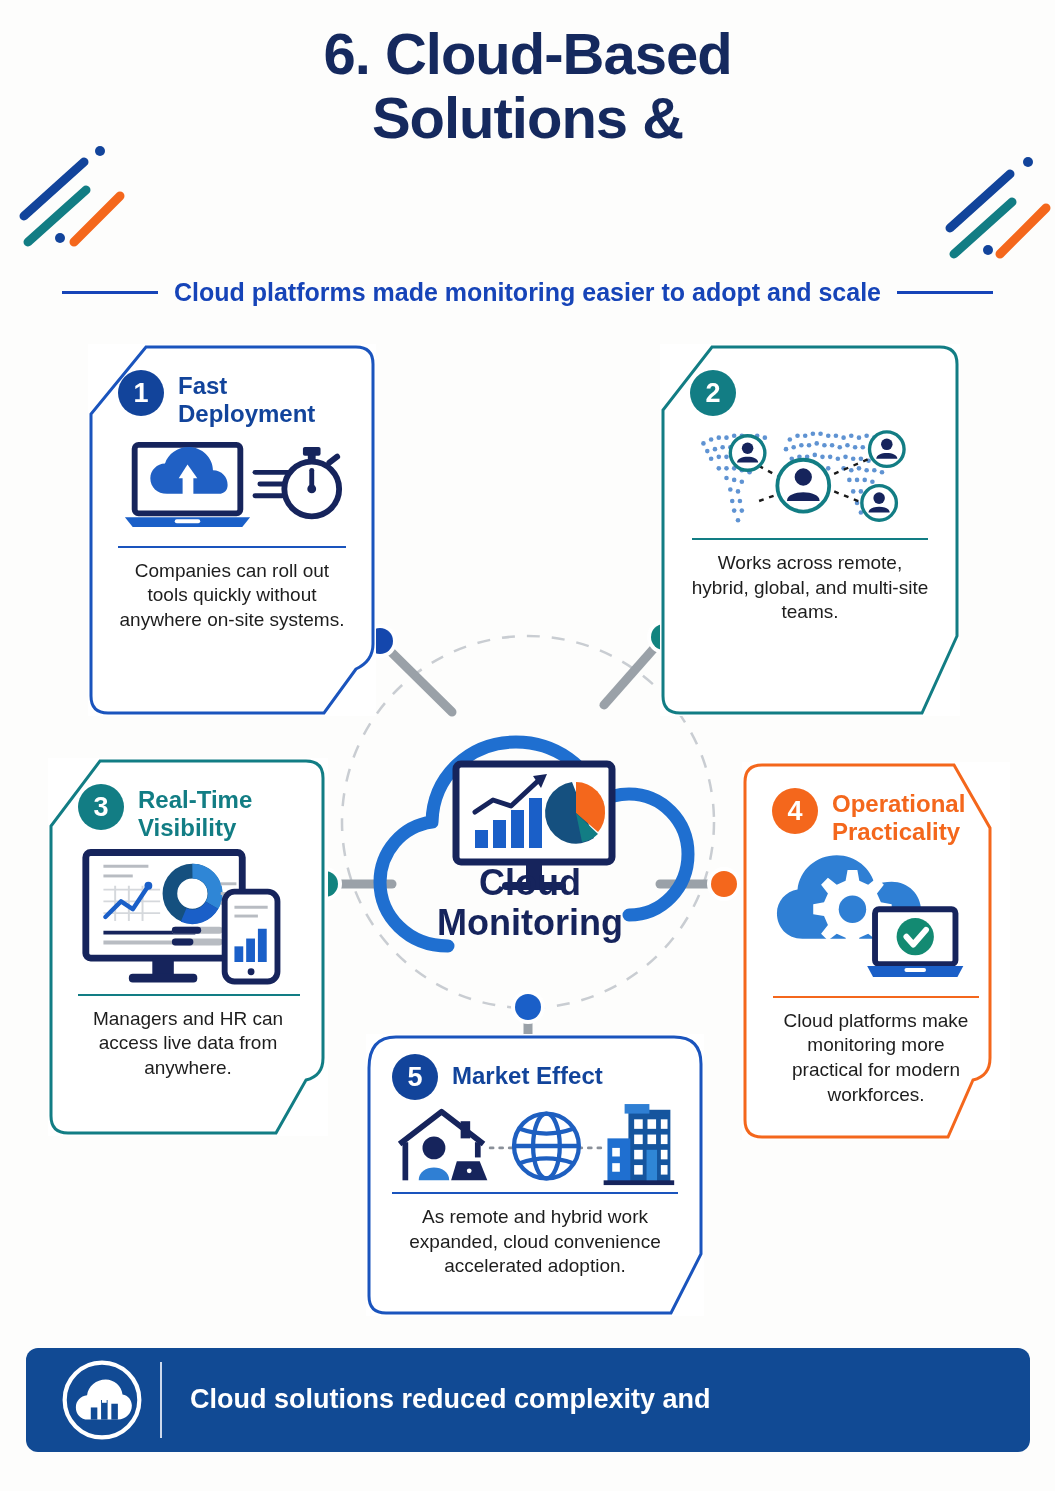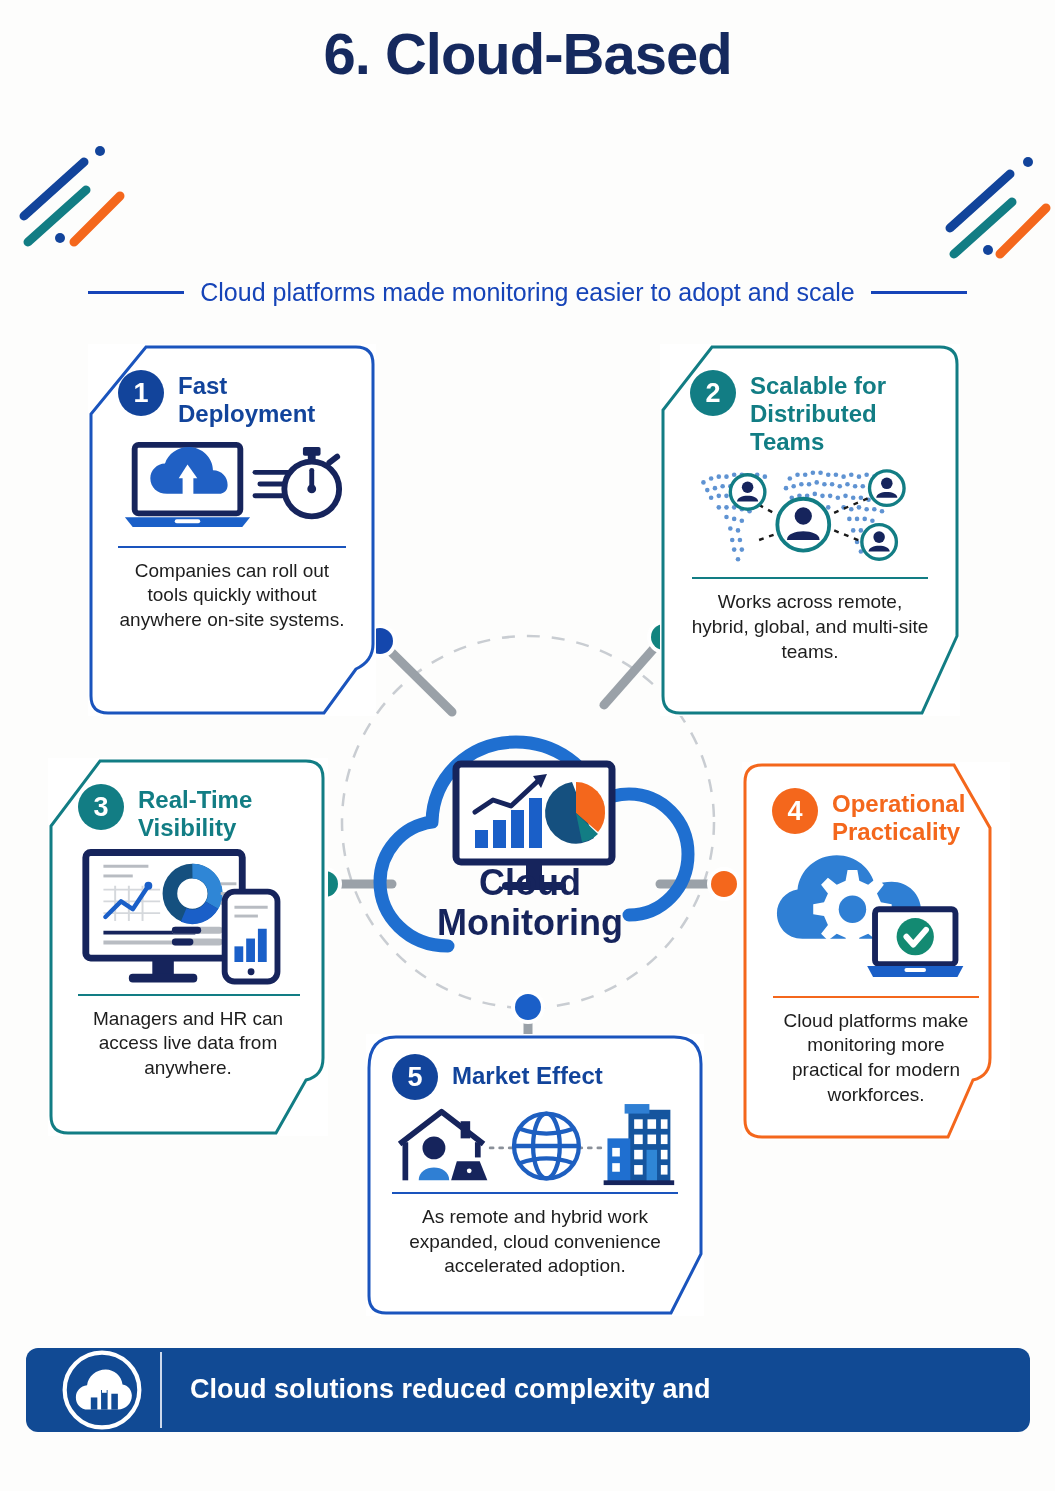--- a/index.html
+++ b/index.html
@@ -26,21 +26,21 @@
     line-height:1.10;
     letter-spacing:-1px;
   }
   .title span{display:block;}
   .sub-wrap{
     position:absolute;left:0;right:0;top:278px;
     display:flex;align-items:center;justify-content:center;gap:16px;
   }
   .sub-rule{width:96px;height:3px;background:#1644b8;}
   .subtitle{
-    color:#1644b8;font-weight:normal;font-size:25px;white-space:nowrap;
+    color:#1644b8;font-weight:bold;font-size:25px;white-space:nowrap;
   }
 
   
   .card{
     position:absolute;
     background:#ffffff;
     box-sizing:border-box;
   }
   .card .svgframe{position:absolute;inset:0;}
   .card .inner{position:absolute;inset:0;padding:26px 30px;box-sizing:border-box;}
@@ -76,21 +76,21 @@
     text-align:center;color:#16245c;font-weight:bold;
     font-size:36px;line-height:1.12;
   }
   .hub-label span{display:block;}
 
   
   .links{position:absolute;left:0;top:0;width:1055px;height:1491px;pointer-events:none;}
 
   
   .footer{
-    position:absolute;left:26px;top:1348px;width:1004px;height:84px;
+    position:absolute;left:26px;top:1348px;width:1004px;height:104px;
     background:#114a94;border-radius:12px;
     display:flex;align-items:center;gap:0;
     box-sizing:border-box;padding:0 30px;
   }
   .fic{flex:0 0 auto;width:92px;display:flex;align-items:center;justify-content:center;}
   .fbar{width:2px;height:76px;background:#cdd9ec;margin:0 28px 0 12px;flex:0 0 2px;}
   .ftext{color:#ffffff;font-weight:bold;font-size:27px;line-height:1.33;}
   .ftext span{display:block;}
 </style>
 </head>
@@ -108,20 +108,21 @@
   <svg class="deco deco-r" viewBox="0 0 140 130">
     <line x1="12" y1="96" x2="72" y2="42" stroke="#12449b" stroke-width="9" stroke-linecap="round"></line>
     <line x1="16" y1="122" x2="74" y2="70" stroke="#127d84" stroke-width="9" stroke-linecap="round"></line>
     <line x1="62" y1="122" x2="108" y2="76" stroke="#f4671c" stroke-width="9" stroke-linecap="round"></line>
     <circle cx="90" cy="30" r="5" fill="#12449b"></circle>
     <circle cx="50" cy="118" r="5" fill="#12449b"></circle>
   </svg>
 
   <div class="title">
     <span>6. Cloud-Based</span>
+    <span>Solutions &amp;</span>
   </div>
   <div class="sub-wrap">
     <div class="sub-rule"></div>
     <div class="subtitle">Cloud platforms made monitoring easier to adopt and scale</div>
     <div class="sub-rule"></div>
   </div>
 
   <svg class="links" viewBox="0 0 1055 1491">
     <circle cx="528" cy="822" r="186" fill="none" stroke="#c9cdd2" stroke-width="2.5" stroke-dasharray="13 12"></circle>
     <line x1="380" y1="641" x2="452" y2="712" stroke="#9aa1a8" stroke-width="9" stroke-linecap="round"></line>
@@ -217,24 +218,20 @@
     </div>
   </div>
 
   <div class="card" id="card2">
     <svg class="svgframe" viewBox="0 0 300 372" preserveAspectRatio="none">
       <path d="M52 3 H280 Q297 3 297 20 V292 L262 369 H20 Q3 369 3 352 V66 Z" fill="#fff" stroke="#127d84" stroke-width="3"></path>
     </svg>
     <div class="inner">
       <div class="chead">
         <div class="badge" style="background:#127d84">2</div>
-        <div class="ctitle" style="color:#127d84">
-          <span>Scalable for</span><br>
-          <span>Distributed Teams</span>
-        </div>
       </div>
       <div class="cicons" style="height:122px">
         <svg viewBox="0 0 250 122" width="240" height="120">
           <g fill="#2a6fc4" opacity=".75">
             <g>
               <circle cx="14" cy="26" r="2.4"></circle>
                 <circle cx="22" cy="22" r="2.4"></circle>
                 <circle cx="30" cy="20" r="2.4"></circle>
               <circle cx="38" cy="20" r="2.4"></circle>
                 <circle cx="46" cy="18" r="2.4"></circle>

